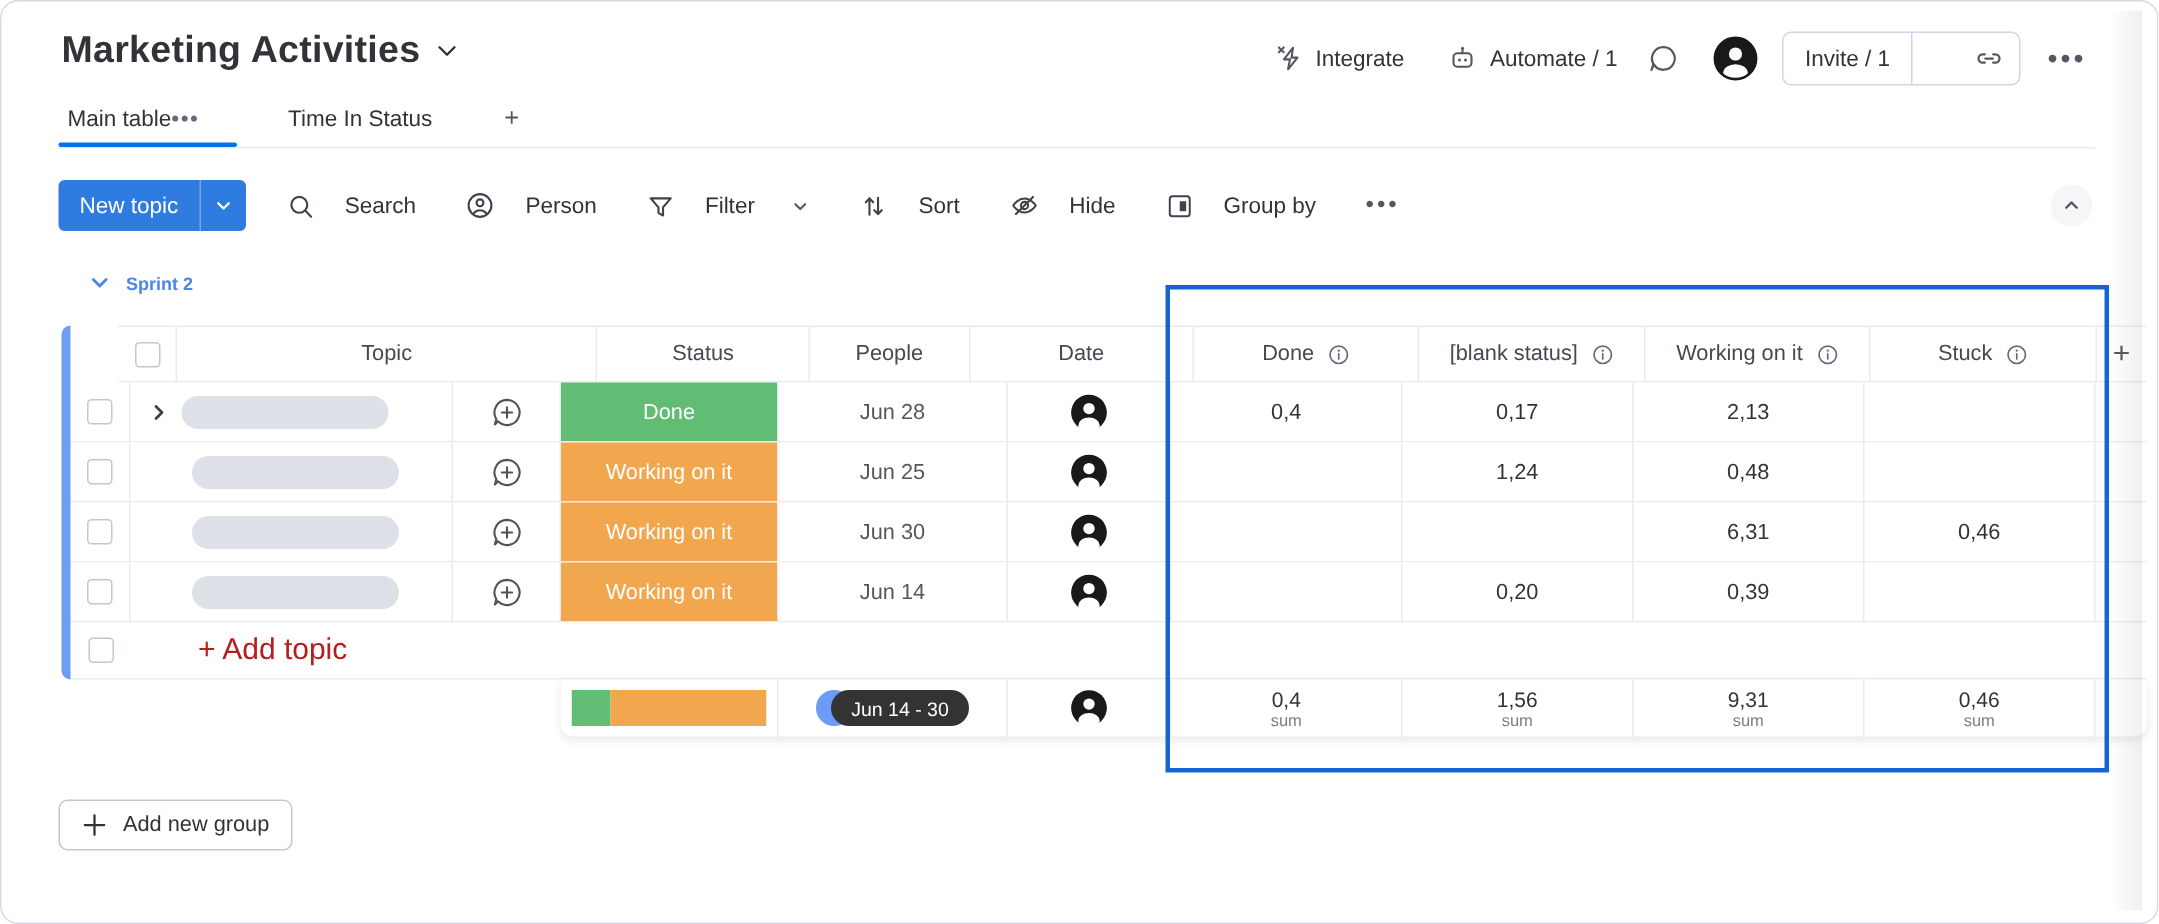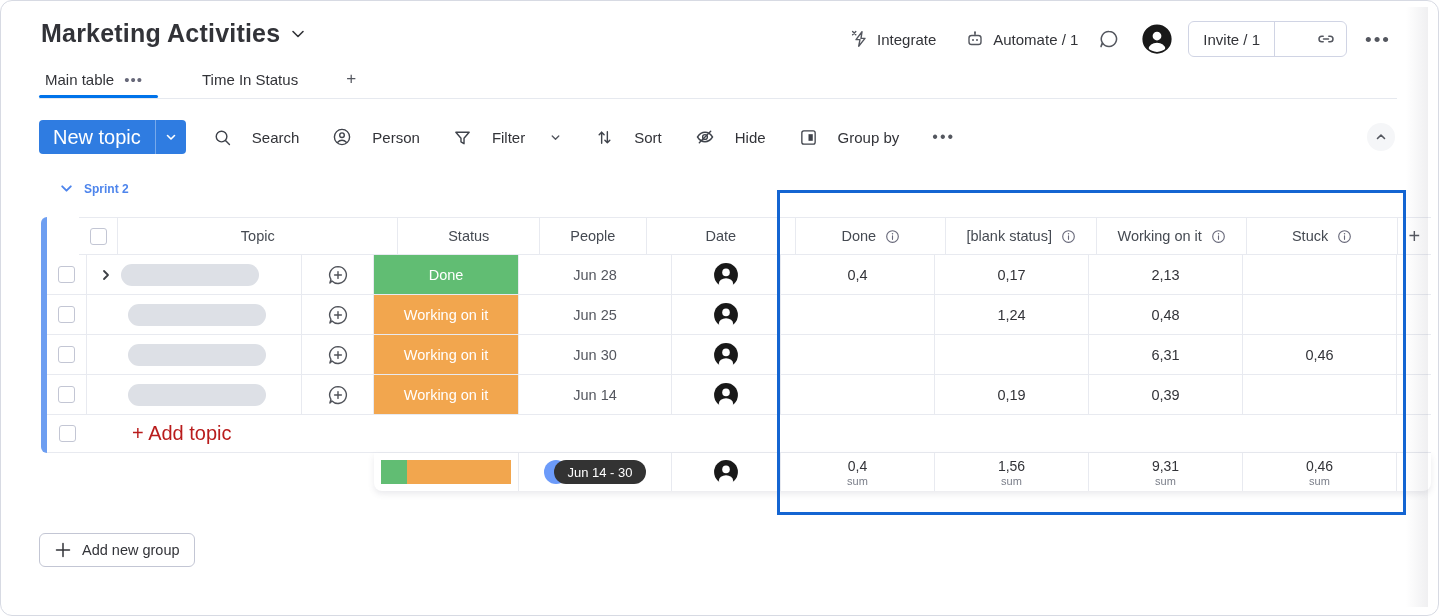--- a/index.html
+++ b/index.html
@@ -16,31 +16,31 @@
   .hdr-item svg { color:#54575f; }
   .gap28{margin-left:28px;} .gap20{margin-left:20px;} .gap22{margin-left:22px;} .gap16{margin-left:16px;gap:31px;} .gap18{margin-left:18px;}
   .avatar-sm { width:30px; height:30px; }
   .invite-box { display:flex; align-items:stretch; border:1px solid #d0d4e4; border-radius:6px; overflow:hidden; height:36px; }
   .invite-main { display:flex; align-items:center; padding:0 14px; font-size:15px; border-right:1px solid #d0d4e4; }
   .invite-link { display:flex; align-items:center; padding:0 10px; color:#54575f; }
   .dots { color:#54575f; font-size:19px; letter-spacing:2px; line-height:1; }
 
   
   .tabs { position:absolute; left:44px; top:68px; display:flex; align-items:center; font-size:15px; }
-  .tab { display:flex; align-items:center; gap:10px; cursor:pointer; }
+  .tab { display:flex; align-items:center; cursor:pointer; }
   .tab-ellipsis { color:#676879; font-size:15px; letter-spacing:1px; }
   .tab2 { margin-left:59px; }
   .tab-add { margin-left:48px; color:#54575f; font-size:17px; }
   .tab-underline { position:absolute; left:38px; top:94px; width:119px; height:3px; background:#0073ea; border-radius:2px; }
   .tabs-divider { position:absolute; left:38px; top:97px; width:1358px; height:1px; background:#e6e9ef; }
 
   
   .toolbar { position:absolute; left:38px; top:118px; display:flex; align-items:center; height:36px; }
   .btn-new { display:flex; align-items:stretch; background:#2f7ce1; border-radius:4px; overflow:hidden; height:34px; color:#fff; cursor:pointer; }
-  .btn-new-main { display:flex; align-items:center; padding:0 14px; font-size:20px; }
+  .btn-new-main { display:flex; align-items:center; padding:0 14px; font-size:15px; }
   .btn-new-caret { display:flex; align-items:center; padding:0 8px; border-left:1px solid rgba(255,255,255,.35); }
   .tool-item { display:flex; align-items:center; gap:20px; font-size:15px; color:#323338; cursor:pointer; }
   .tool-item svg { color:#3f434b; }
   .t-gap { margin-left:33px; }
   .collapse-btn { position:absolute; right:43px; top:122px; width:28px; height:28px; border-radius:50%;
                   background:#f5f6f8; display:flex; align-items:center; justify-content:center; color:#54575f; cursor:pointer; }
 
   
   .group-header { position:absolute; left:58px; top:180px; display:flex; align-items:center; gap:10px; color:#4e85ec; }
   .group-header h2 { font-size:12px; font-weight:700; }
@@ -443,21 +443,21 @@
           </div>
         <div class="cell c-date">Jun 14</div>
         <div class="cell c-people">
           <svg width="26" height="26" viewBox="0 0 24 24">
               <circle cx="12" cy="12" r="11" fill="#191919"></circle>
               <circle cx="12" cy="9.6" r="3.5" fill="#fff"></circle>
               <ellipse cx="12" cy="20" rx="6.6" ry="5" fill="#fff"></ellipse>
             </svg>
         </div>
         <div class="cell c-ts"></div>
-        <div class="cell c-ts">0,19</div>
+        <div class="cell c-ts">0,20</div>
         <div class="cell c-ts">0,39</div>
         <div class="cell c-ts"></div>
         <div class="cell c-last"></div>
       </div>
 
       <div class="trow trow-add">
         <div class="cell c-check" style="border-right:none">
             <span class="checkbox"></span>
           </div>
         <div class="cell" style="flex:1; justify-content:flex-start; border-right:none">

